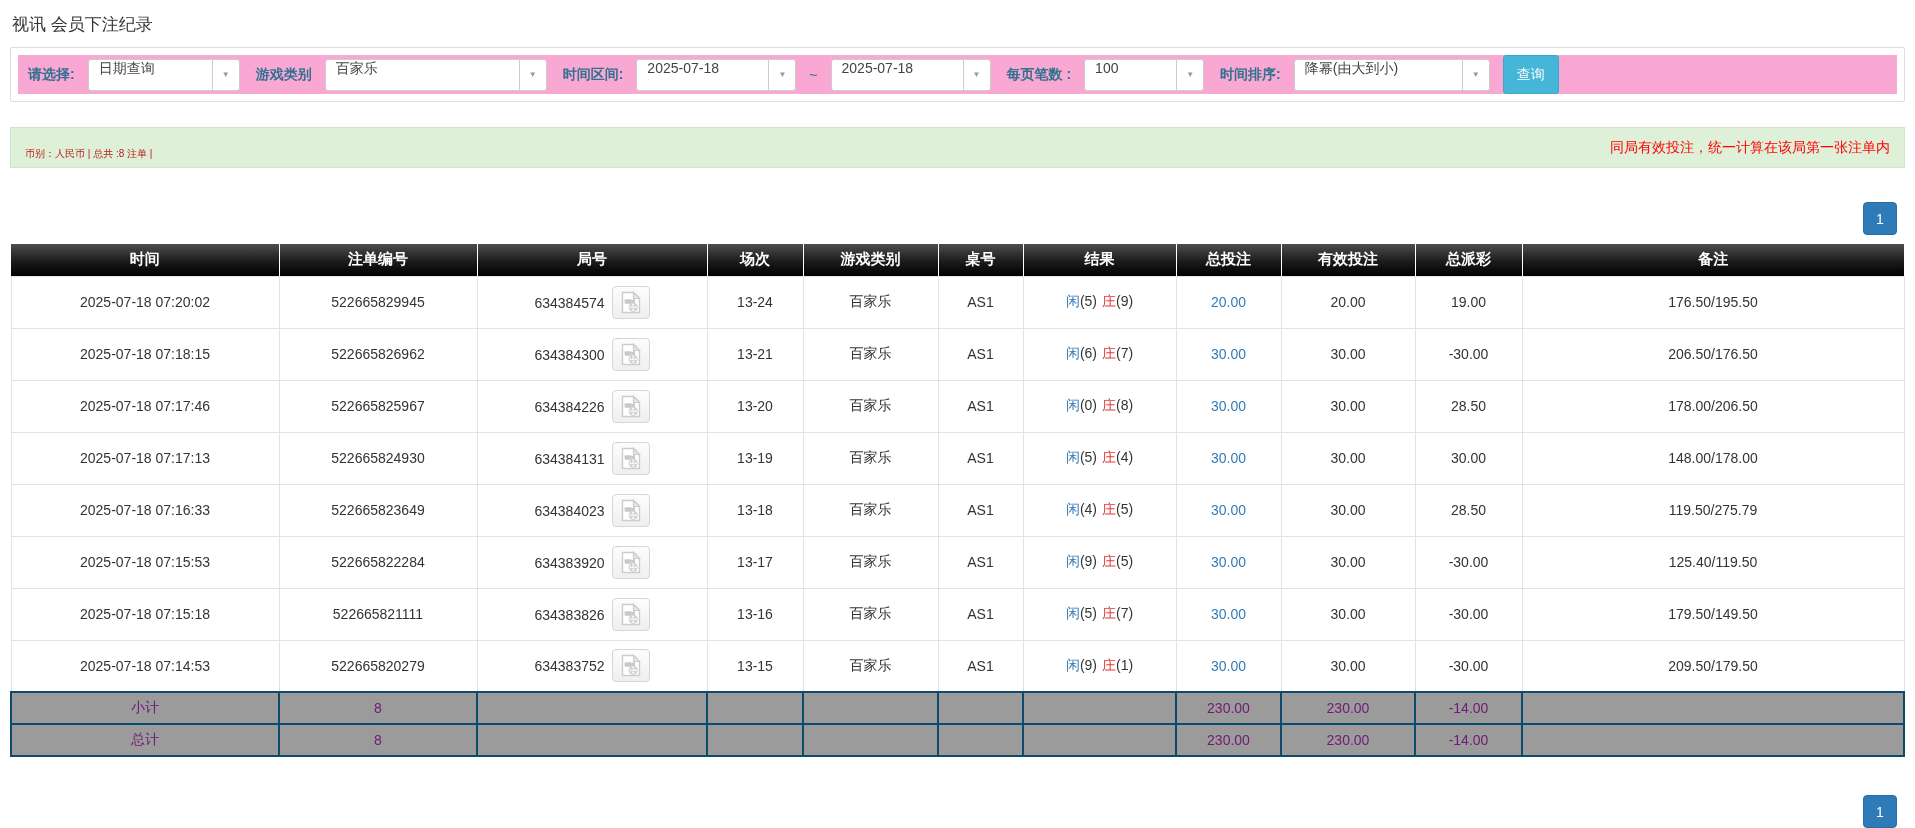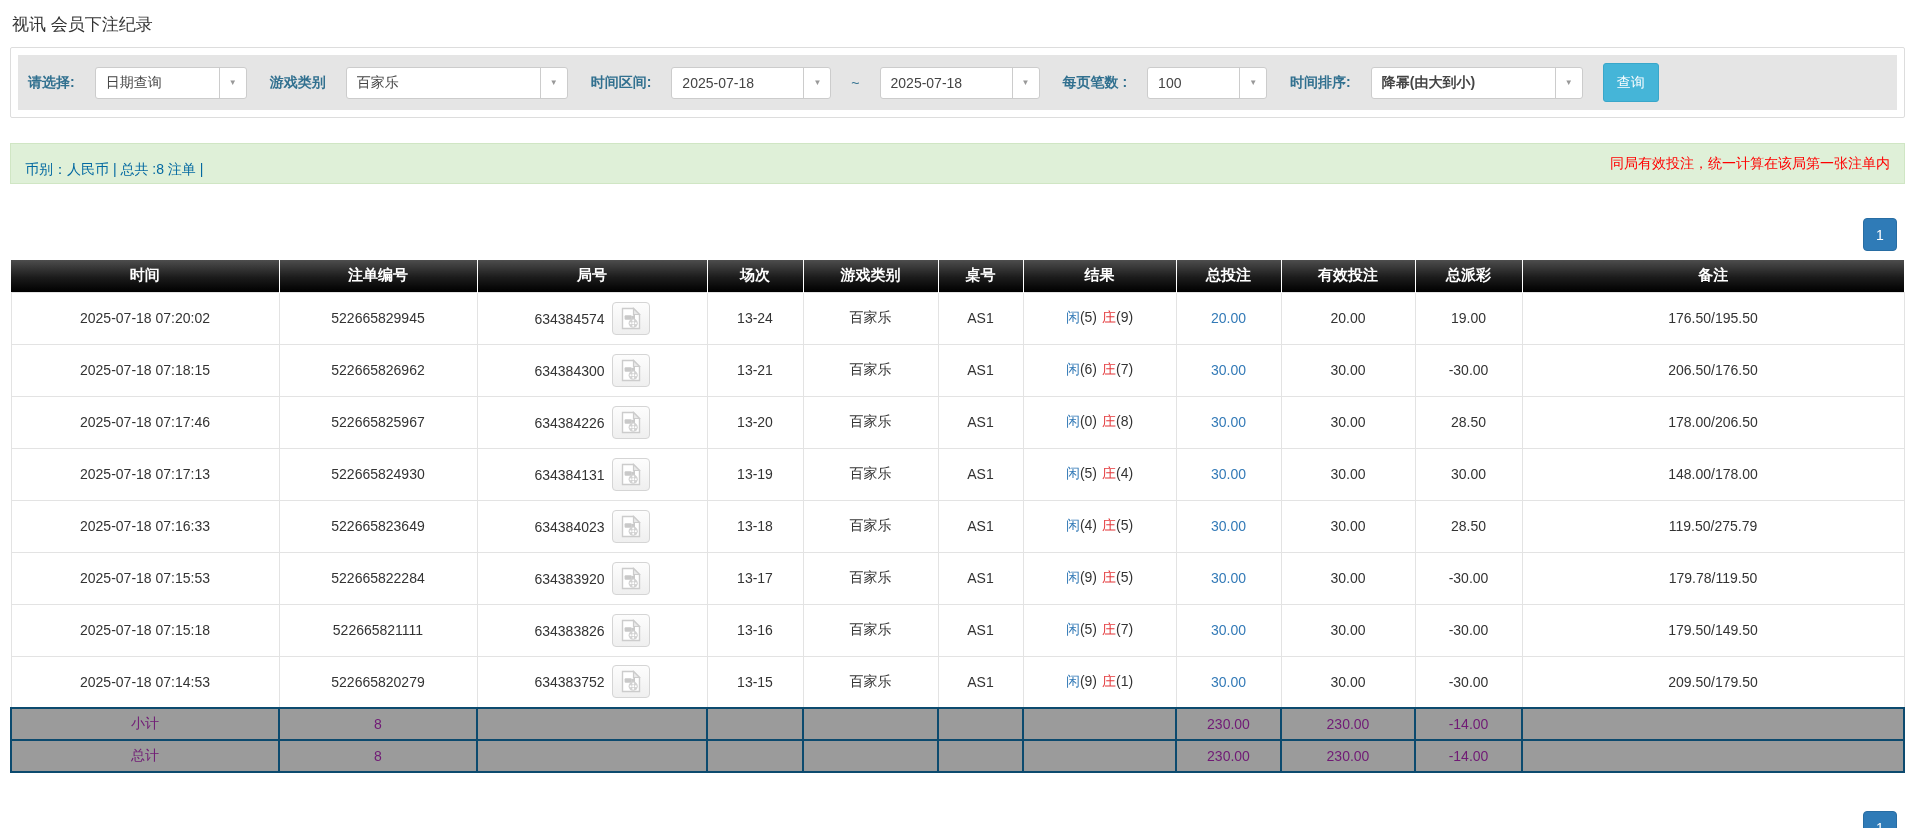--- a/index.html
+++ b/index.html
@@ -5,40 +5,40 @@
   * { box-sizing: border-box; margin: 0; padding: 0; }
   html, body { width: 1915px; height: 828px; overflow: hidden; background: #fff; }
   body { font-family: "Liberation Sans", "DejaVu Sans", sans-serif; color: #333; }
   .page { padding: 0 10px; }
 
   
   .page-title { font-size: 17px; font-weight: normal; color: #333; padding: 13px 2px 11px 2px; }
 
   
   .filter-panel { border: 1px solid #ddd; border-radius: 2px; background: #fff; padding: 7px; }
-  .filter-bar { background: #e5e5e5; padding: 8px 10px; display: flex; align-items: center; gap: 20px; }
+  .filter-bar { background: #f9a8d4; padding: 0 10px; display: flex; align-items: center; gap: 13px; }
   .flabel { color: #31708f; font-weight: bold; font-size: 14px; white-space: nowrap; margin-left: 3px; }
   .flabel:first-child { margin-left: 0; }
   .select { background: #fff; border: 1px solid #ccc; border-radius: 3px; height: 32px;
-            display: inline-flex; align-items: center; justify-content: space-between;
+            display: inline-flex; justify-content: space-between;
             font-size: 14px; color: #444; cursor: pointer; }
   .sel-val { padding: 0 10px; white-space: nowrap; overflow: hidden; }
   .sel-arrow { width: 27px; align-self: stretch; border-left: 1px solid #ccc;
                display: flex; align-items: center; justify-content: center;
                color: #999; font-size: 8px; }
   .w-type { width: 152px; } .w-game { width: 222px; } .w-date { width: 160px; }
-  .w-size { width: 120px; } .w-sort { width: 212px; font-weight: bold; }
+  .w-size { width: 120px; } .w-sort { width: 196px; }
   .tilde { color: #31708f; font-size: 14px; }
   .btn-search { background: #45b5d8; color: #fff; border: 1px solid #39a7ca; border-radius: 3px;
                 height: 39px; padding: 0 13px; font-size: 14px; cursor: pointer; }
 
   
   .summary-bar { margin-top: 25px; background: #dff0d8; border: 1px solid #d0e6c4; height: 41px;
                  display: flex; align-items: center; justify-content: space-between; padding: 0 14px; }
-  .sum-left { color: #0369a1; font-size: 14px; margin-top: 12px; }
+  .sum-left { color: #b91c1c; font-size: 10px; margin-top: 12px; }
   .sum-right { color: #ff0000; font-size: 14px; }
 
   
   .pagination { display: flex; justify-content: flex-end; padding-right: 8px; }
   .pagination.top { margin-top: 34px; margin-bottom: 9px; }
   .pagination.bottom { margin-top: 38px; }
   .page-btn { width: 34px; height: 33px; background: #2f7bb7; border: 1px solid #286da3;
               border-radius: 4px; color: #fff; font-size: 14px; cursor: pointer; }
 
   
@@ -328,21 +328,21 @@
     </td>
     <td>13-17</td>
     <td>百家乐</td>
     <td>AS1</td>
     <td>
       <span class="blue">闲</span><span class="score gap-r">(9)</span><span class="red">庄</span><span class="score">(5)</span>
     </td>
     <td><a class="bet-link">30.00</a></td>
     <td>30.00</td>
     <td class="neg">-30.00</td>
-    <td>179.78/119.50</td>
+    <td>125.40/119.50</td>
   </tr>
 
   <tr>
     <td>2025-07-18 07:15:18</td>
     <td>522665821111</td>
     <td>
       <span class="round-no">634383826</span><button class="video-btn">
               <svg width="20" height="23" viewBox="0 0 20 23">
         <path d="M1.5 1.5 h11 l6 6 v14 h-17 z" fill="#ffffff" stroke="#cccccc" stroke-width="1.4"></path>
         <path d="M12.5 1.5 l6 6 h-6 z" fill="#e9e9e9" stroke="#cccccc" stroke-width="1.2"></path>

